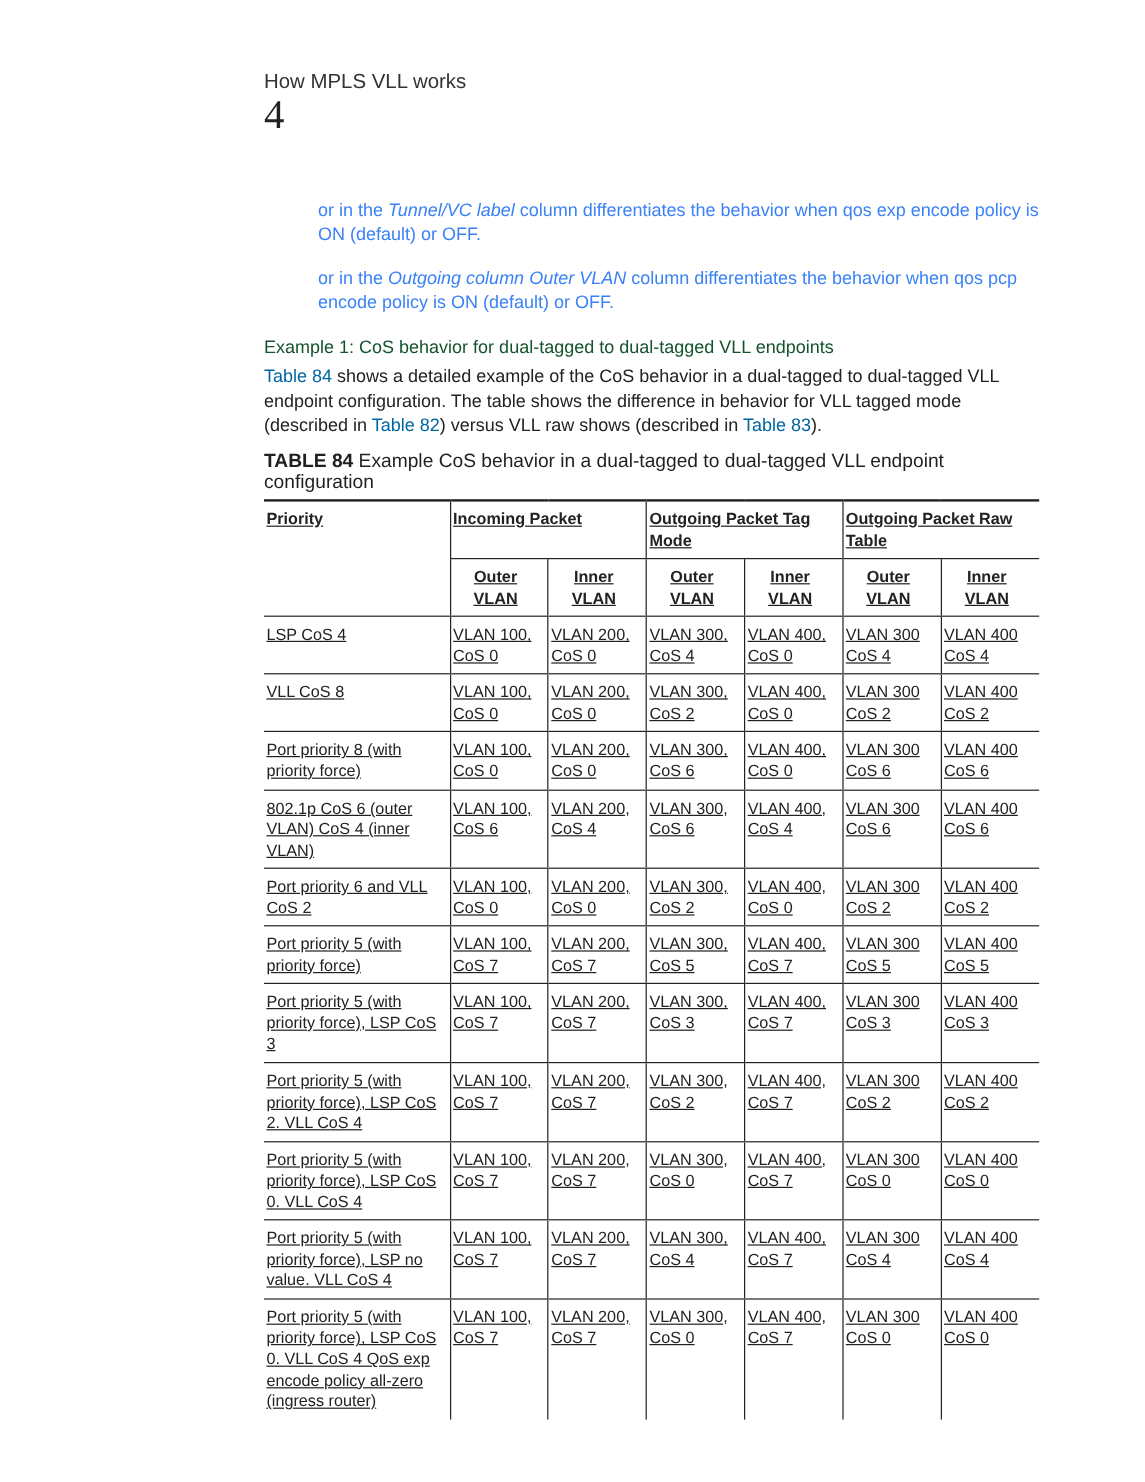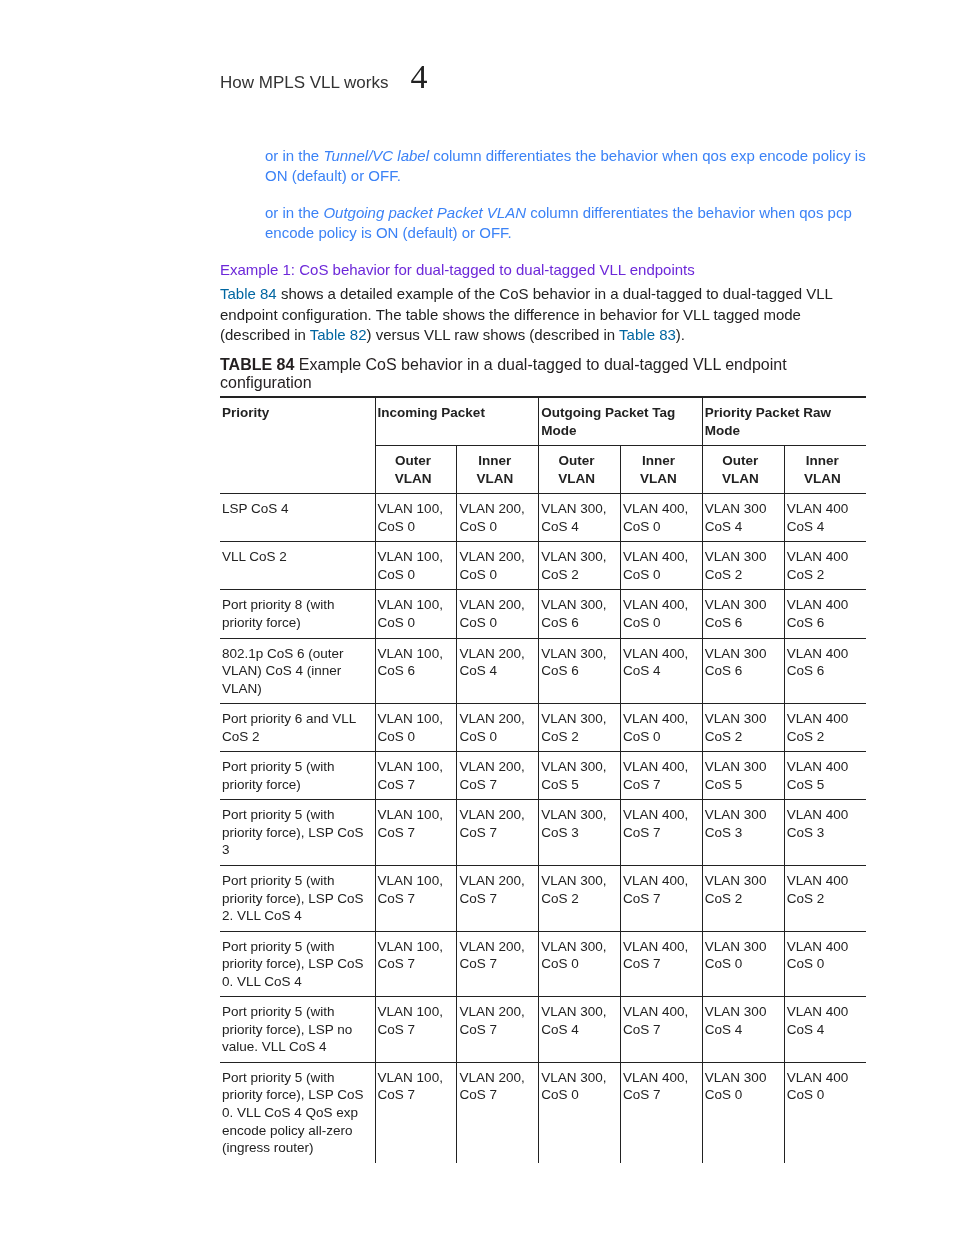--- a/index.html
+++ b/index.html
@@ -8,33 +8,33 @@
     color:#231f20;
     width:954px;
     min-height:1235px;
     box-sizing:border-box;
     padding:58px 88px 120px 220px;
   }
   .hdr{
     display:flex;
     justify-content:flex-start;
     align-items:baseline;
-    gap:22px;
     margin:0 0 50px 0;
+    flex-direction:column;
   }
   .hdr-title{font-size:17px;color:#333;}
   .hdr-num{font-size:34px;font-weight:400;font-family:Georgia,serif;color:#222;}
   .para{font-size:15px;line-height:1.35;margin:0 0 16px 0;padding-left:45px;color:#3b82f6;}
   .para .ital{font-style:italic;}
-  .sect-title{font-size:15px;color:#6d28d9;margin:18px 0 6px 0;}
+  .sect-title{font-size:15px;color:#14532d;margin:18px 0 6px 0;}
   .sect-para{font-size:15px;line-height:1.38;margin:0 0 10px 0;color:#222;}
   a.lnk{color:#0066a1;text-decoration:none;}
   .tbl-caption{font-size:16px;margin:10px 0 4px 0;}
   .tbl-caption .cap-bold{font-weight:bold;}
-  table{border-collapse:collapse;width:100%;table-layout:fixed;}
+  table{border-collapse:collapse;width:100%;table-layout:fixed;text-decoration:underline;}
   th,td{text-align:left;vertical-align:top;font-size:13.5px;line-height:1.3;padding:6px 8px 6px 2px;color:#222;}
   th{font-weight:bold;}
   .col-prio{width:24%;}
   .col-sm{width:12.66%;}
   thead tr:first-child th{border-top:2px solid #222;border-bottom:1px solid #222;}
   thead tr:nth-child(2) th{border-bottom:1px solid #222;text-align:center;}
   tbody tr td{border-bottom:1px solid #222;}
   tbody tr:last-child td{border-bottom:none;}
   .vsep{border-left:1px solid #222;}
 </style>
@@ -44,21 +44,21 @@
 <div class="hdr">
   <span class="hdr-title">How MPLS VLL works</span>
   <span class="hdr-num">4</span>
 </div>
 
 <p class="para">
   <span>or in the </span><span class="ital">Tunnel/VC label</span><span> column differentiates the behavior when qos exp encode policy is ON (default) or OFF.</span>
 </p>
 
 <p class="para">
-  <span>or in the </span><span class="ital">Outgoing packet Packet VLAN</span><span> column differentiates the behavior when qos pcp encode policy is ON (default) or OFF.</span>
+  <span>or in the </span><span class="ital">Outgoing column Outer VLAN</span><span> column differentiates the behavior when qos pcp encode policy is ON (default) or OFF.</span>
 </p>
 
 <div class="sect-title">Example 1: CoS behavior for dual-tagged to dual-tagged VLL endpoints</div>
 
 <p class="sect-para">
   <a href="#" class="lnk">Table 84</a><span> shows a detailed example of the CoS behavior in a dual-tagged to dual-tagged VLL endpoint configuration. The table shows the difference in behavior for VLL tagged mode (described in </span><a href="#" class="lnk">Table 82</a><span>) versus VLL raw shows (described in </span><a href="#" class="lnk">Table 83</a><span>).</span>
 </p>
 
 <div class="tbl-caption">
   <span class="cap-bold">TABLE 84</span><span> Example CoS behavior in a dual-tagged to dual-tagged VLL endpoint configuration</span>
@@ -72,21 +72,21 @@
       <col class="col-sm">
       <col class="col-sm">
       <col class="col-sm">
       <col class="col-sm">
   </colgroup>
   <thead>
     <tr>
       <th rowspan="2">Priority</th>
       <th colspan="2" class="vsep">Incoming Packet</th>
       <th colspan="2" class="vsep">Outgoing Packet Tag Mode</th>
-      <th colspan="2" class="vsep">Priority Packet Raw Mode</th>
+      <th colspan="2" class="vsep">Outgoing Packet Raw Table</th>
     </tr>
     <tr>
       <th class="vsep">Outer VLAN</th>
       <th class="vsep">Inner VLAN</th>
       <th class="vsep">Outer VLAN</th>
       <th class="vsep">Inner VLAN</th>
       <th class="vsep">Outer VLAN</th>
       <th class="vsep">Inner VLAN</th>
     </tr>
   </thead>
@@ -94,21 +94,21 @@
       <tr>
         <td>LSP CoS 4</td>
         <td class="vsep">VLAN 100, CoS 0</td>
         <td class="vsep">VLAN 200, CoS 0</td>
         <td class="vsep">VLAN 300, CoS 4</td>
         <td class="vsep">VLAN 400, CoS 0</td>
         <td class="vsep">VLAN 300 CoS 4</td>
         <td class="vsep">VLAN 400 CoS 4</td>
       </tr>
       <tr>
-        <td>VLL CoS 2</td>
+        <td>VLL CoS 8</td>
         <td class="vsep">VLAN 100, CoS 0</td>
         <td class="vsep">VLAN 200, CoS 0</td>
         <td class="vsep">VLAN 300, CoS 2</td>
         <td class="vsep">VLAN 400, CoS 0</td>
         <td class="vsep">VLAN 300 CoS 2</td>
         <td class="vsep">VLAN 400 CoS 2</td>
       </tr>
       <tr>
         <td>Port priority 8 (with priority force)</td>
         <td class="vsep">VLAN 100, CoS 0</td>

